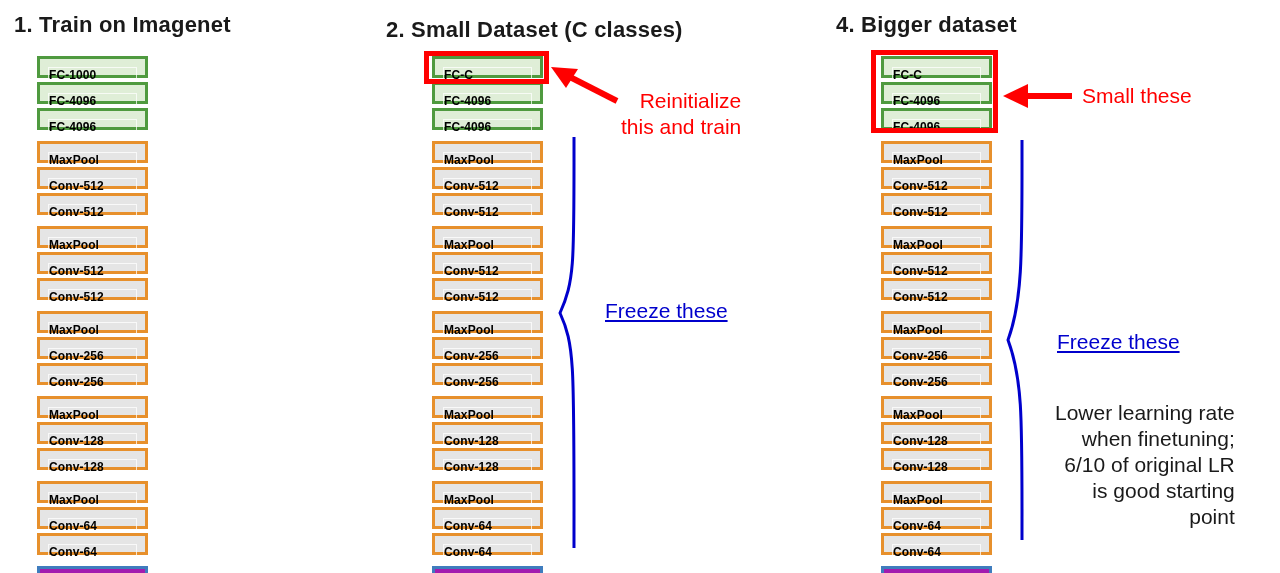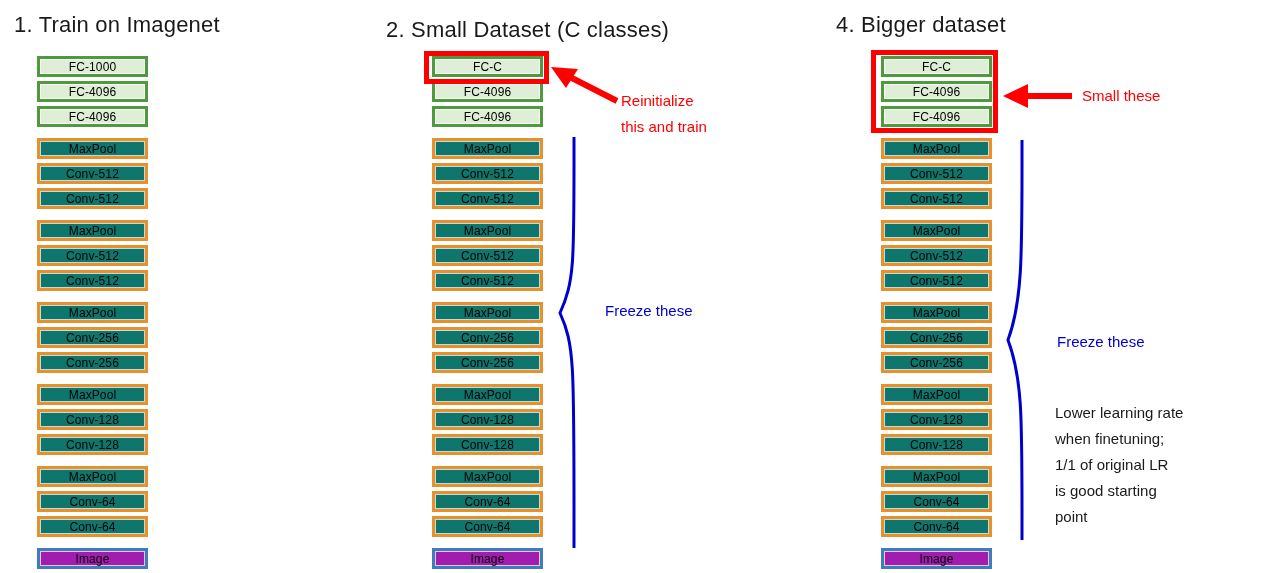--- a/index.html
+++ b/index.html
@@ -21,21 +21,21 @@
     position: absolute;
     left: 0; top: 0;
     width: 1280px;
     height: 573px;
   }
 
   
   .col-title {
     position: absolute;
     font-size: 22px;
-    font-weight: 400;
+    font-weight: 700;
     color: #1a1a1a;
     white-space: nowrap;
     letter-spacing: .2px;
   }
   #title-1 { left: 14px;  top: 12px; }
   #title-2 { left: 386px; top: 17px; }
   #title-3 { left: 836px; top: 12px; }
 
   
   .stack {
@@ -48,27 +48,27 @@
 
   .layer-group { margin-bottom: 11px; }
   .layer-group:last-child { margin-bottom: 0; }
 
   .layer {
     box-sizing: border-box;
     width: 111px;
     height: 21px;
     margin-bottom: 4px;
     line-height: 15px;
-    text-align: center;
+    text-align: left;
     font-size: 12px;
-    font-weight: normal;
+    font-weight: bold;
     letter-spacing: .1px;
     border-style: solid;
     border-width: 3px;
-    padding: 0;
+    padding: 8px;
     position: relative;
   }
   .layer:last-child { margin-bottom: 0; }
 
   .layer > span {
     display: block;
     box-sizing: border-box;
     width: 100%;
     height: 15px;
     line-height: 14px;
@@ -77,21 +77,21 @@
 
   
   .layer.fc {
     border-color: #4f9a3f;
     background: #dfeed7;
     color: #000;
   }
   
   .layer.conv {
     border-color: #e7902c;
-    background: #0f766e;
+    background: #e5e5e5;
     color: #000;
   }
   
   .layer.image {
     border-color: #3f7cbe;
     background: #a21caf;
     color: #000;
   }
 
   
@@ -100,26 +100,27 @@
     box-sizing: border-box;
     border: 5px solid #ff0000;
     background: transparent;
   }
   #redbox-2 { left: 424px; top: 51px;  width: 125px; height: 33px; }
   #redbox-3 { left: 871px; top: 50px;  width: 127px; height: 83px; }
 
   
   .annot {
     position: absolute;
-    font-size: 15px;
+    font-size: 21px;
     line-height: 26px;
     white-space: pre-line;
+    text-align: right;
   }
   .annot.red  { color: #ff0000; }
-  .annot.blue { color: #0000cc; }
+  .annot.blue { color: #0000cc; text-decoration: underline; }
   .annot.black{ color: #1a1a1a; }
 
   #annot-reinit      { left: 621px; top: 88px;  }
   #annot-freeze-2    { left: 605px; top: 298px; }
   #annot-train-these { left: 1082px; top: 83px; }
   #annot-bigger      { left: 1058px; top: 167px; }
   #annot-freeze-3    { left: 1057px; top: 329px; }
   #annot-lowerlr     { left: 1055px; top: 400px; }
 
   
@@ -391,17 +392,17 @@
 
   <div class="annot blue" id="annot-freeze-2">Freeze these</div>
 
   <div class="annot red" id="annot-train-these">Small these</div>
 
 
   <div class="annot blue" id="annot-freeze-3">Freeze these</div>
 
   <div class="annot black" id="annot-lowerlr">Lower learning rate
 when finetuning;
-1/1 of original LR
+6/10 of original LR
 is good starting
 point</div>
 
 </div>
 
 </body></html>

